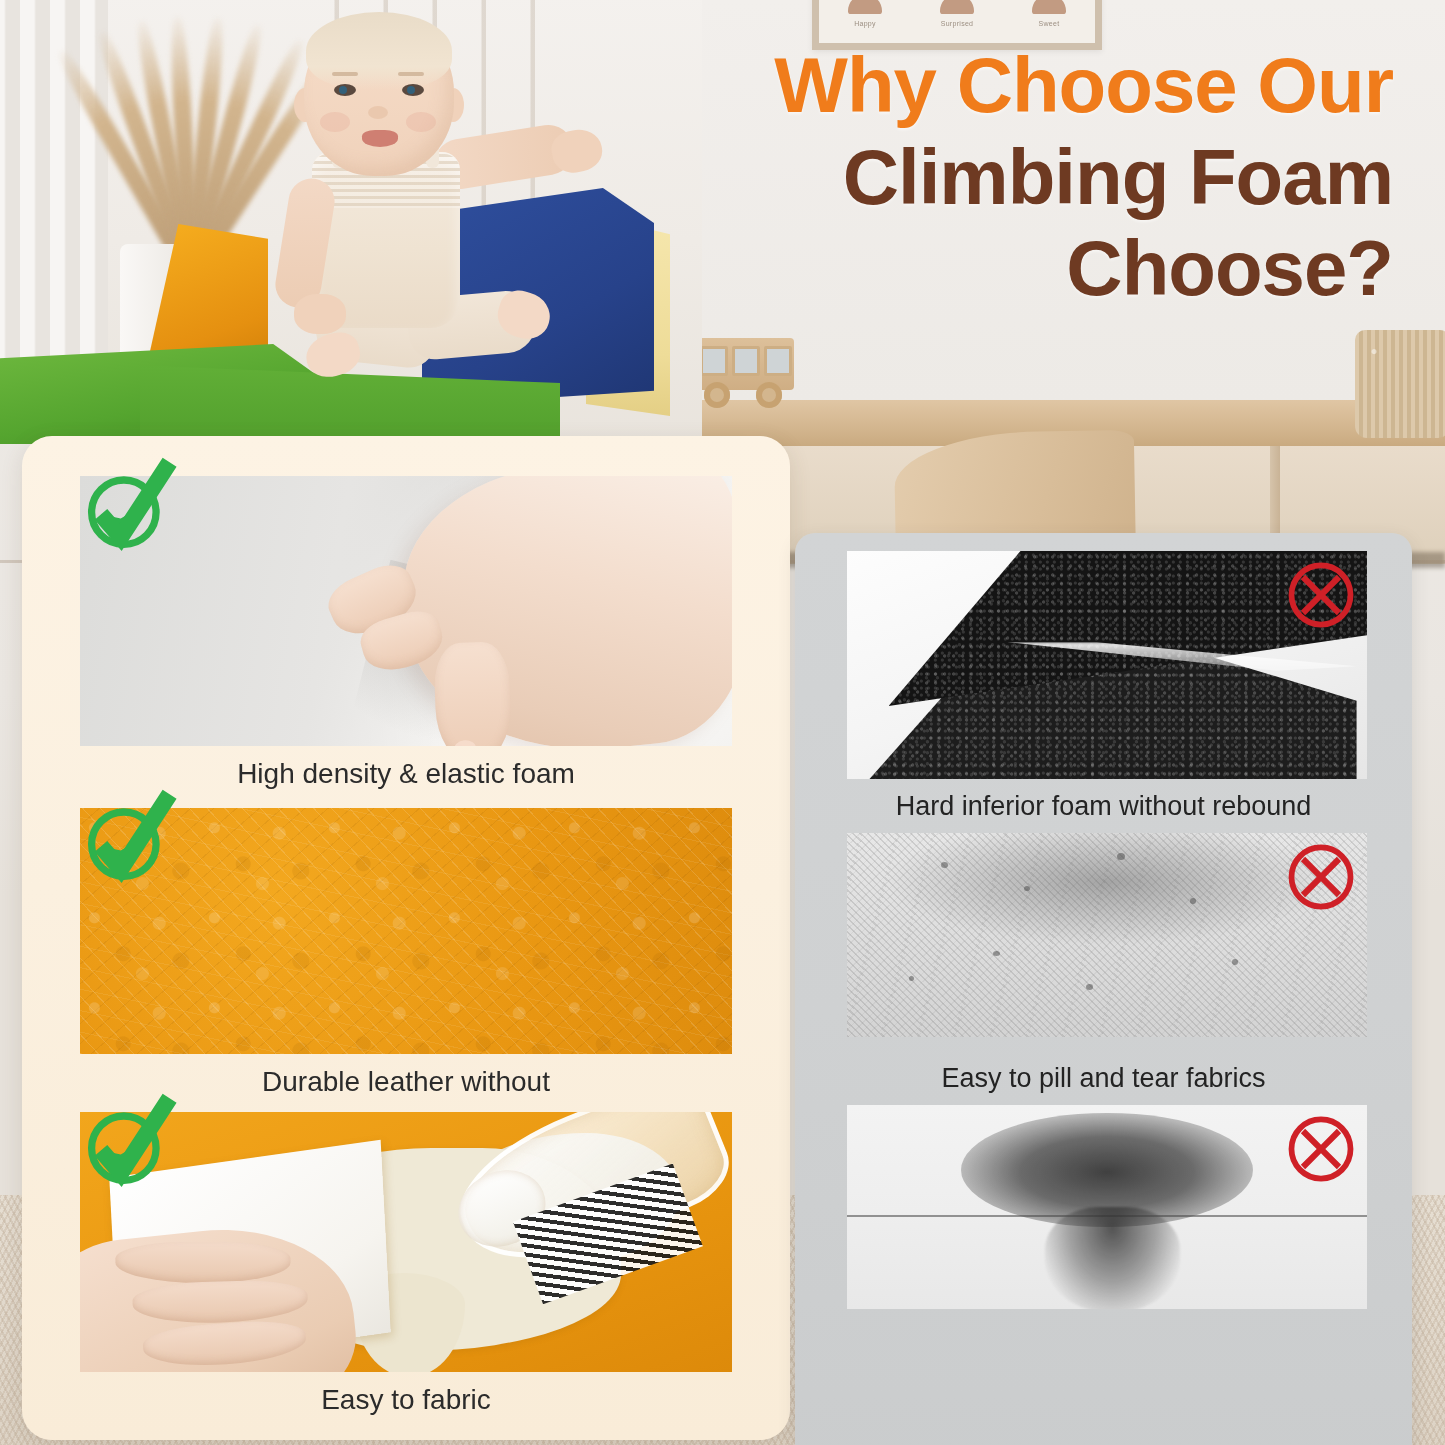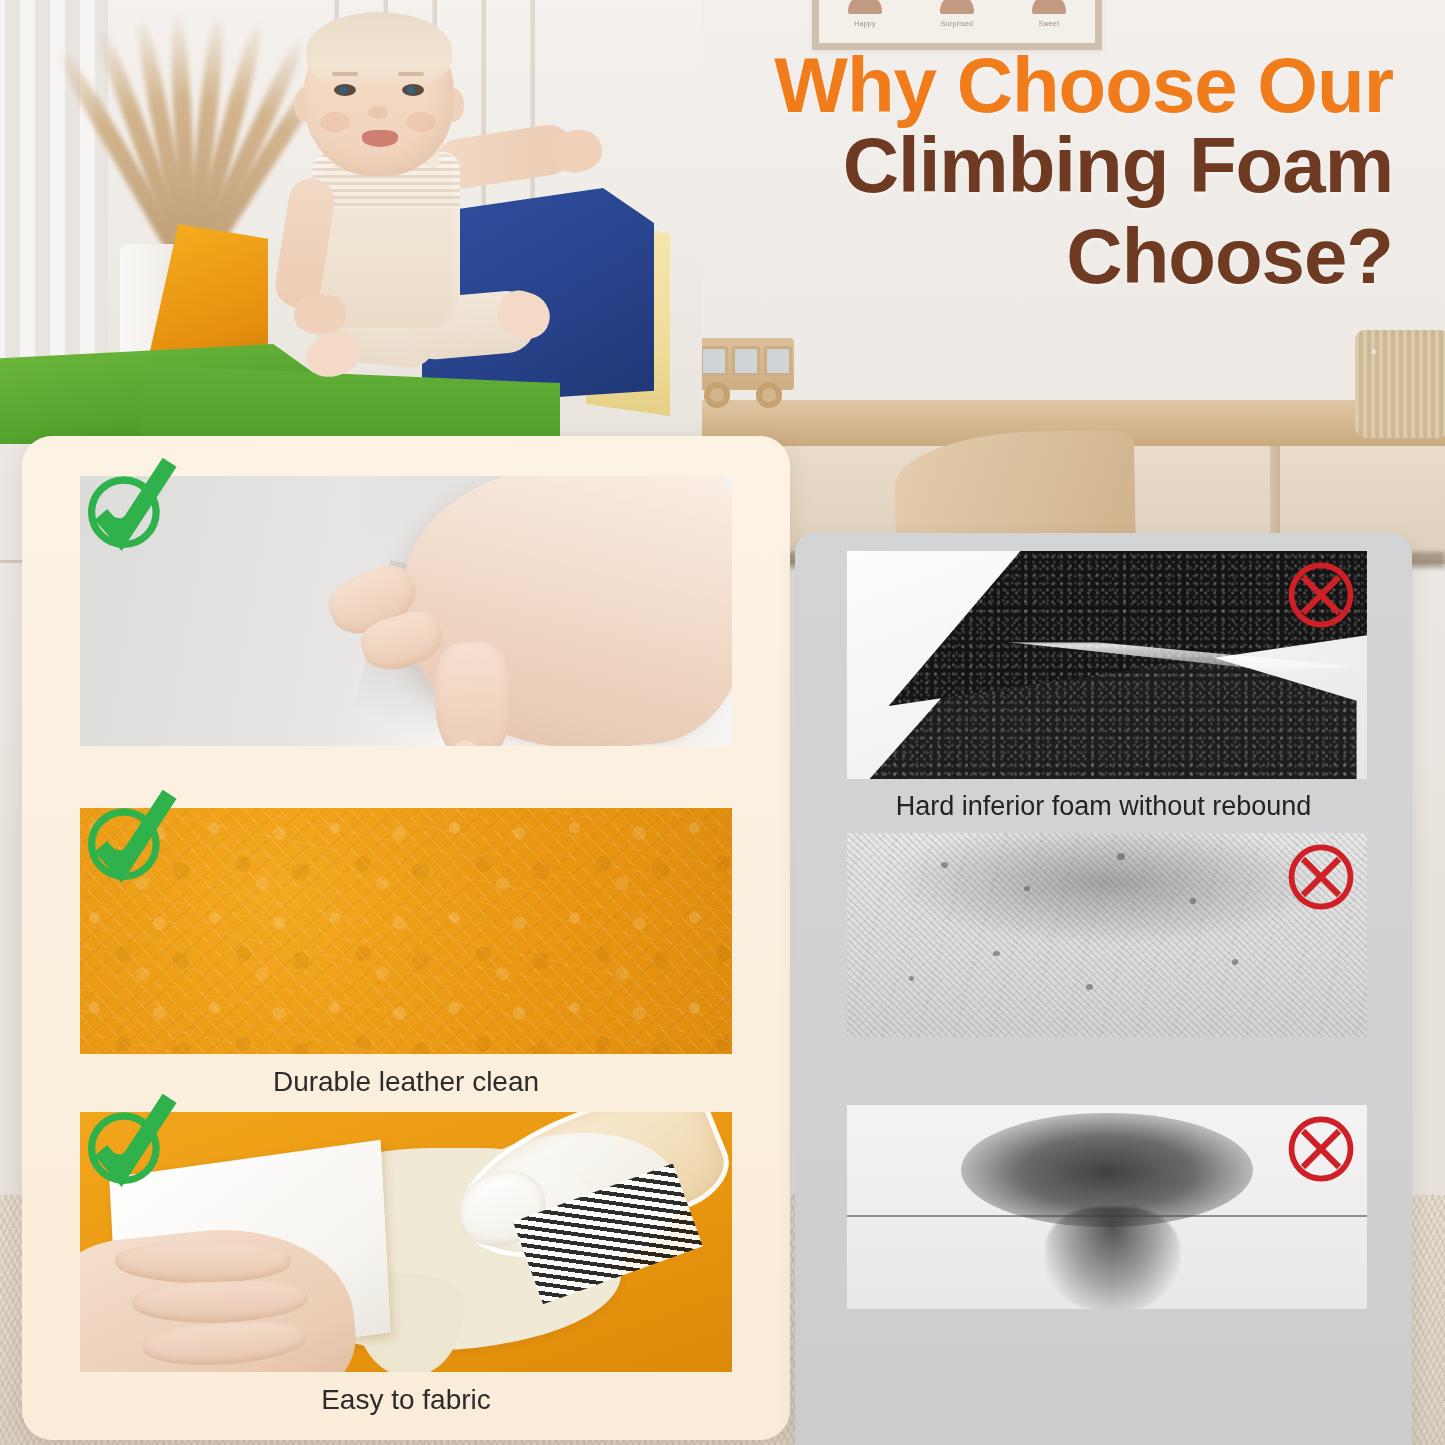--- a/index.html
+++ b/index.html
@@ -336,21 +336,21 @@
     text-shadow: 0 2px 3px rgba(255,255,255,.55);
   }
   .headline .l2, .headline .l3 {
     display: block;
     font-size: 78px;
     font-weight: 700;
     color: #6e3a22;
     letter-spacing: -1px;
     text-shadow: 0 2px 3px rgba(255,255,255,.5);
   }
-  .headline .l2 { }
+  .headline .l2 { margin-top: 12px; }
   .headline .l3 { margin-top: 12px; }
 
   
   .panel-pro {
     position: absolute;
     left: 22px; top: 436px;
     width: 768px; height: 1004px;
     background: linear-gradient(180deg,#fdf3e4 0%,#fbf0df 45%,#f9ecd8 100%);
     border-radius: 30px;
     box-shadow: 0 6px 22px rgba(90,70,45,.14);
@@ -701,36 +701,37 @@
         </div>
       </div>
       <span class="badge badge-check">
         <svg viewBox="0 0 100 100" width="104" height="104">
           <circle cx="46" cy="56" r="31" fill="none" stroke="#2fb24c" stroke-width="7"></circle>
           <path d="M24 58 L42 78 L88 10 L74 44 L43 62 Z" fill="#2fb24c"></path>
           <path d="M24 58 L43 80 L90 8" fill="none" stroke="#2fb24c" stroke-width="16" stroke-linecap="butt" stroke-linejoin="miter"></path>
         </svg>
       </span>
     </div>
+    <div class="cell-cap" style="top:322px">High density &amp; elastic foam</div>
 
     <div class="cell" style="left:58px; top:372px; width:652px; height:246px;">
       <div class="cell-img">
         <div class="img-leather">
           <div class="leather-grain"></div>
         </div>
       </div>
       <span class="badge badge-check">
         <svg viewBox="0 0 100 100" width="104" height="104">
           <circle cx="46" cy="56" r="31" fill="none" stroke="#2fb24c" stroke-width="7"></circle>
           <path d="M24 58 L42 78 L88 10 L74 44 L43 62 Z" fill="#2fb24c"></path>
           <path d="M24 58 L43 80 L90 8" fill="none" stroke="#2fb24c" stroke-width="16"></path>
         </svg>
       </span>
     </div>
-    <div class="cell-cap" style="top:630px">Durable leather clean</div>
+    <div class="cell-cap" style="top:630px">Durable leather without</div>
 
     <div class="cell" style="left:58px; top:676px; width:652px; height:260px;">
       <div class="cell-img">
         <div class="img-clean">
           <div class="milk-blob2"></div>
           <div class="milk-pool"></div>
           <div class="milk-drip"></div>
           <div class="bottle">
             <div class="bottle-neck"></div>
           </div>
@@ -787,20 +788,21 @@
           <div class="pill-dot" style="left:12%;top:70%;width:5px;height:5px"></div>
         </div>
       </div>
       <span class="badge badge-cross">
         <svg viewBox="0 0 100 100" width="72" height="72">
           <circle cx="50" cy="50" r="41" fill="none" stroke="#cf2027" stroke-width="8"></circle>
           <path d="M28 22 L50 44 L72 22 L78 28 L56 50 L78 72 L72 78 L50 56 L28 78 L22 72 L44 50 L22 28 Z" fill="#cf2027"></path>
         </svg>
       </span>
     </div>
+    <div class="cell-cap cap-con" style="top:530px">Easy to pill and tear fabrics</div>
 
     <div class="cell" style="left:52px; top:572px; width:520px; height:204px;">
       <div class="cell-img">
         <div class="img-seep">
           <div class="seep-blob"></div>
           <div class="seep-line"></div>
           <div class="seep-drip"></div>
         </div>
       </div>
       <span class="badge badge-cross">

